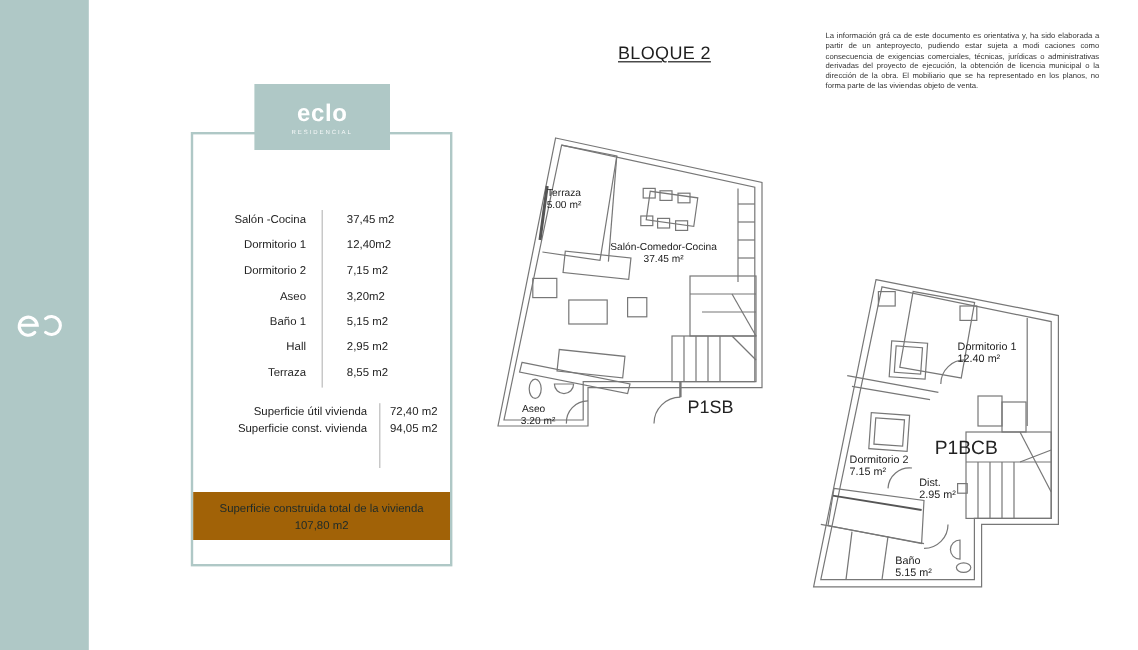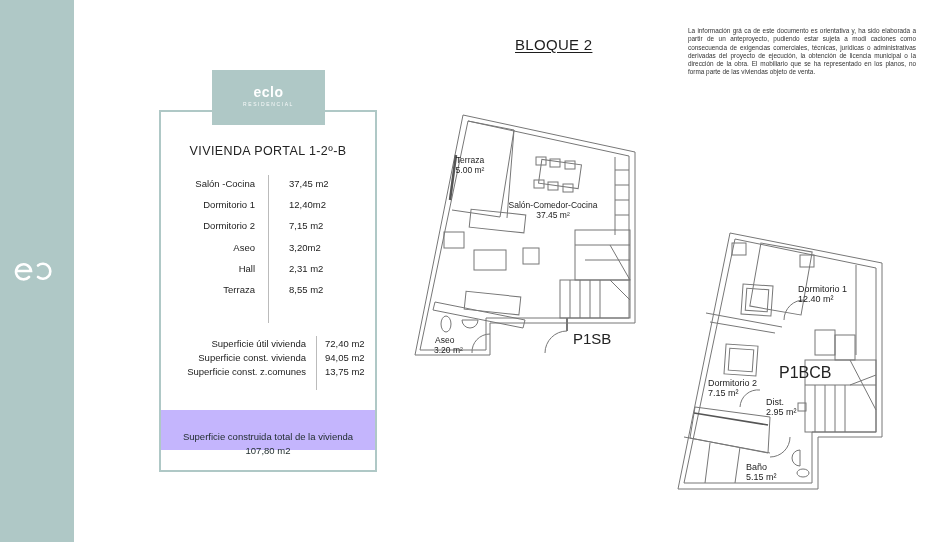--- a/index.html
+++ b/index.html
@@ -24,21 +24,21 @@
       font-size: 6.4px; line-height: 8.3px; color: #333; text-align: justify;
     }
     .card {
       position: absolute; left: 159px; top: 110px; width: 218px; height: 362px;
       border: 2px solid #afc8c6; background: #fff; box-sizing: border-box;
     }
     .logo-box {
       position: absolute; left: 212px; top: 70px; width: 113px; height: 55px;
       background: #afc8c6; text-align: center; color: #fff;
     }
-    .logo-word { font-size: 14px; font-weight: bold; margin-top: 14px; letter-spacing: 0.5px; }
+    .logo-word { font-size: 20px; font-weight: bold; margin-top: 14px; letter-spacing: 0.5px; }
     .logo-sub { font-size: 5px; letter-spacing: 1.6px; margin-top: 1px; opacity: 0.9; }
     .unit-title {
       position: absolute; left: 0; width: 214px; top: 32px;
       text-align: center; font-size: 12.5px; letter-spacing: 0.4px; color: #222;
     }
     .rooms {
       position: absolute; left: 0; top: 66px; width: 214px;
     }
     .room-row { height: 21.2px; position: relative; font-size: 9.5px; }
     .room-name { position: absolute; right: 120px; text-align: right; white-space: nowrap; }
@@ -48,84 +48,83 @@
     }
     .surfaces { position: absolute; left: 0; top: 226px; width: 214px; }
     .surf-row { height: 14.2px; position: relative; font-size: 9.5px; }
     .surf-name { position: absolute; right: 69px; text-align: center; white-space: nowrap; }
     .surf-val { position: absolute; left: 164px; white-space: nowrap; }
     .surf-divider {
       position: absolute; left: 155px; top: 224px; width: 1px; height: 54px; background: #bbb;
     }
     .total-band {
       position: absolute; left: 0; top: 298px; width: 214px; height: 40px;
-      background: #c4b5fd; text-align: center; font-size: 9.5px; line-height: 14px;
-      padding-top: 20px; box-sizing: border-box; color: #1d2a2a;
+      background: #a16207; text-align: center; font-size: 9.5px; line-height: 14px;
+      padding-top: 8px; box-sizing: border-box; color: #1d2a2a;
     }
     .plan { position: absolute; }
     .plan text { font-family: "Liberation Sans", sans-serif; fill: #222; }
   </style>
 </head>
 <body>
 
 <div class="sidebar">
   <svg class="sidebar-logo" viewBox="0 0 40 22">
     <path d="M3 11 H17 A7.5 7.5 0 1 0 15 17" fill="none" stroke="#fff" stroke-width="2.6" stroke-linecap="round"></path>
     <path d="M24 5.5 A7.5 7.5 0 1 1 24 17" fill="none" stroke="#fff" stroke-width="2.6" stroke-linecap="round"></path>
   </svg>
 </div>
 
 <div class="title">BLOQUE 2</div>
 
 <div class="disclaimer">La información grá ca de este documento es orientativa y, ha sido elaborada a partir de un anteproyecto, pudiendo estar sujeta a modi caciones como consecuencia de exigencias comerciales, técnicas, jurídicas o administrativas derivadas del proyecto de ejecución, la obtención de licencia municipal o la dirección de la obra. El mobiliario que se ha representado en los planos, no forma parte de las viviendas objeto de venta.</div>
 
 <div class="card">
-  <div class="unit-title">VIVIENDA PORTAL 1-2º-B</div>
 
   <div class="rooms-divider"></div>
   <div class="rooms">
     <div class="room-row">
       <span class="room-name">Salón -Cocina</span>
       <span class="room-area">37,45 m2</span>
     </div>
     <div class="room-row">
       <span class="room-name">Dormitorio 1</span>
       <span class="room-area">12,40m2</span>
     </div>
     <div class="room-row">
       <span class="room-name">Dormitorio 2</span>
       <span class="room-area">7,15 m2</span>
     </div>
     <div class="room-row">
       <span class="room-name">Aseo</span>
       <span class="room-area">3,20m2</span>
     </div>
     <div class="room-row">
+      <span class="room-name">Baño 1</span>
+      <span class="room-area">5,15 m2</span>
+    </div>
+    <div class="room-row">
       <span class="room-name">Hall</span>
-      <span class="room-area">2,31 m2</span>
+      <span class="room-area">2,95 m2</span>
     </div>
     <div class="room-row">
       <span class="room-name">Terraza</span>
       <span class="room-area">8,55 m2</span>
     </div>
   </div>
 
   <div class="surf-divider"></div>
   <div class="surfaces">
     <div class="surf-row">
       <span class="surf-name">Superficie útil vivienda</span>
       <span class="surf-val">72,40 m2</span>
     </div>
     <div class="surf-row">
       <span class="surf-name">Superficie const. vivienda</span>
       <span class="surf-val">94,05 m2</span>
-    </div>
-    <div class="surf-row">
-      <span class="surf-name">Superficie const. z.comunes</span>
-      <span class="surf-val">13,75 m2</span>
     </div>
   </div>
 
   <div class="total-band">
     <div>Superficie construida total de la vivienda</div>
     <div>107,80 m2</div>
   </div>
 </div>
 
 <div class="logo-box">

